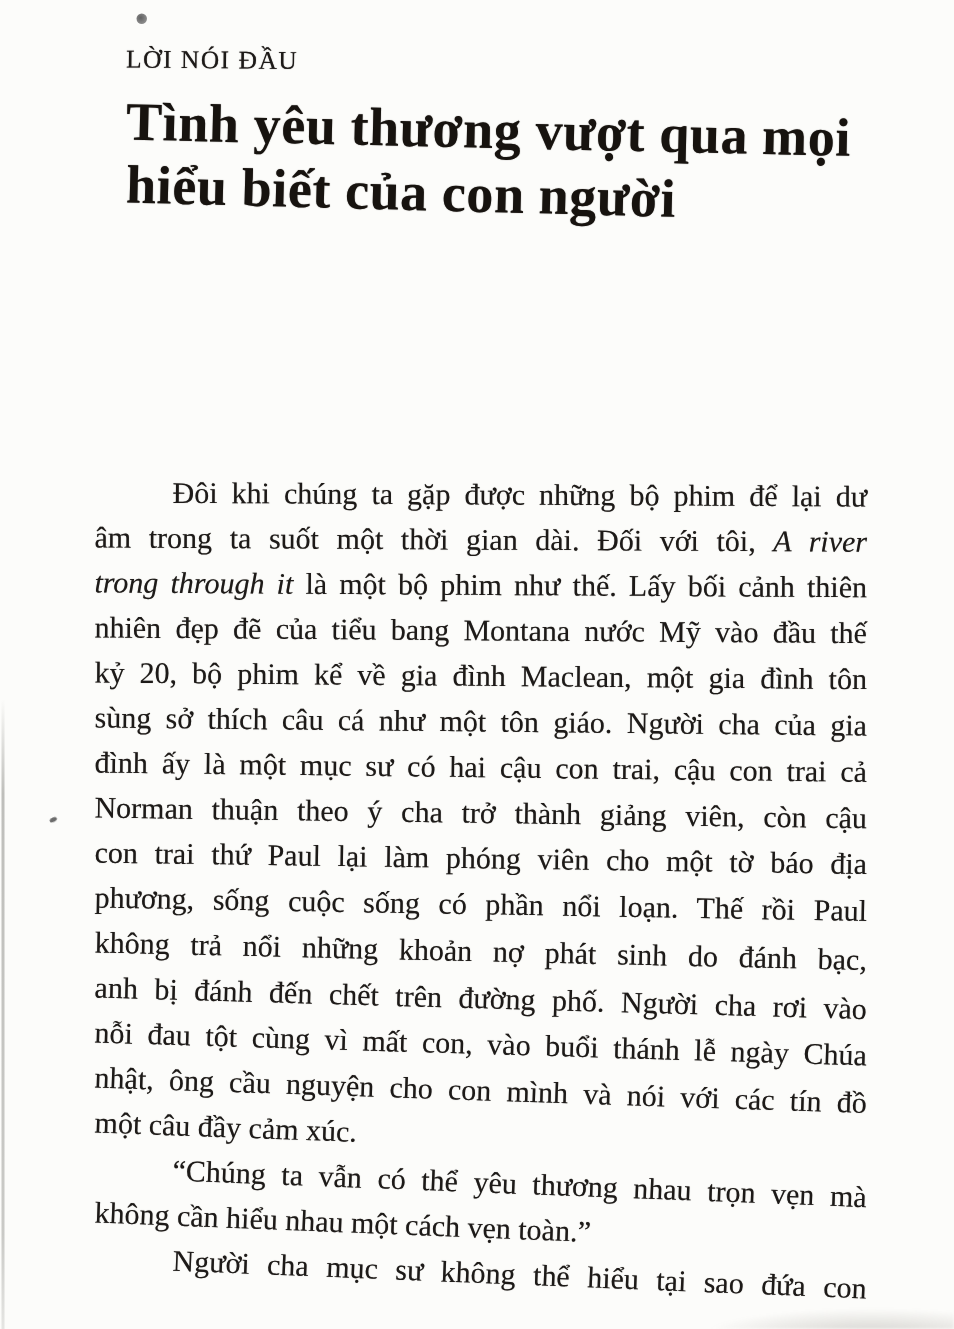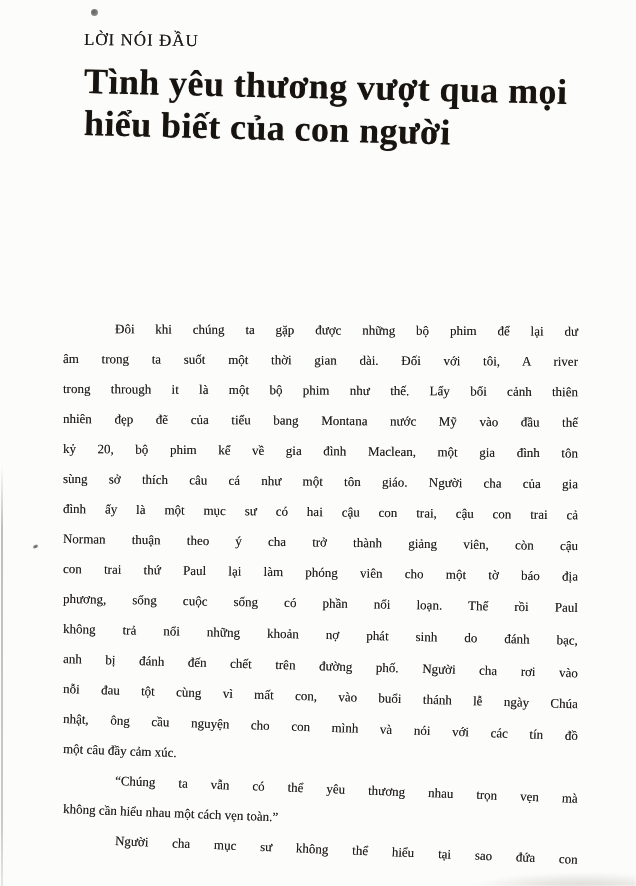--- a/index.html
+++ b/index.html
@@ -58,30 +58,30 @@
   }
   .title .tl {
     line-height: 42px; white-space: nowrap;
     transform: rotate(var(--r)); transform-origin: 0 60%;
     text-shadow: 0 0 .7px rgba(20,15,10,.6);
   }
 
   
   .body-text {
     position: absolute; left: 63px; top: 314px;
-    width: 515px; font-size: 13px;
+    width: 515px; font-size: 20px;
   }
   .ln {
     height: 30px; line-height: 30px;
     transform: rotate(var(--r, 0deg)); transform-origin: 0 60%;
     text-shadow: 0 0 .5px rgba(30,25,20,.55);
   }
   .j { text-align: justify; text-align-last: justify; }
   .ind { text-indent: 52px; }
-  .it { }
+  .it { font-style: italic; }
 </style>
 </head>
 <body>
 
 <div class="page">
 
   <div class="scan-dot"></div>
   <div class="ink-speck"></div>
   <div class="edge-line"></div>
   <div class="corner-shadow"></div>

